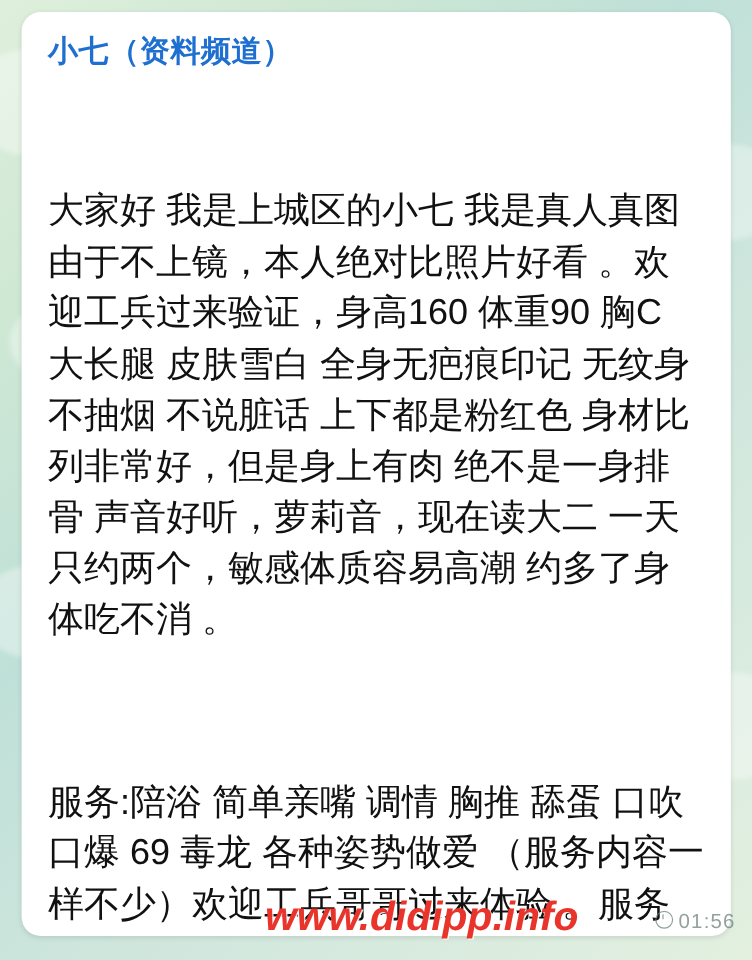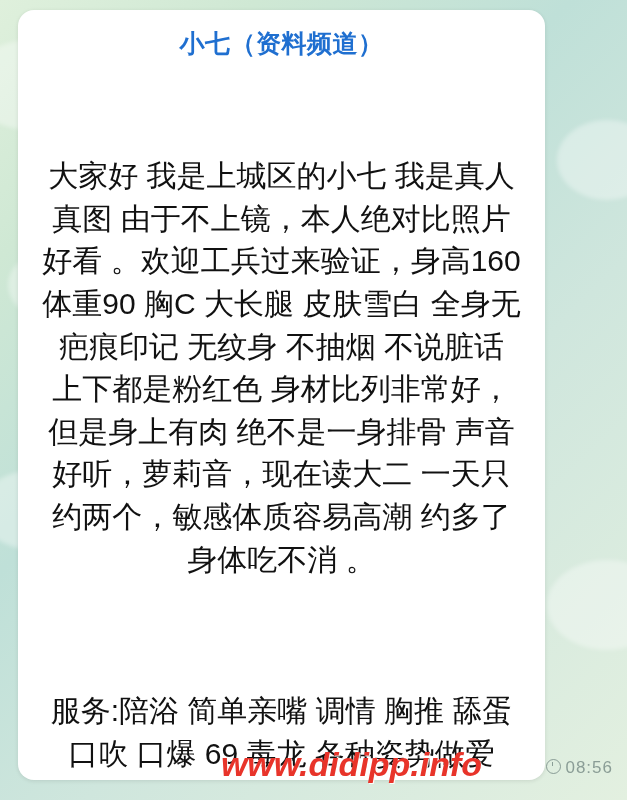--- a/index.html
+++ b/index.html
@@ -30,27 +30,26 @@
   .bg-blob.b1 { width: 120px; height: 90px; left: -30px; top: 40px; }
   .bg-blob.b2 { width: 90px;  height: 70px; left: 8px;   top: 250px; }
   .bg-blob.b3 { width: 110px; height: 80px; left: -20px; top: 470px; }
   .bg-blob.b4 { width: 100px; height: 80px; right: -30px; top: 120px; }
   .bg-blob.b5 { width: 120px; height: 90px; right: -40px; top: 560px; }
 
   .card {
     position: absolute;
     left: 18px;
     top: 10px;
-    width: 527px;
+    width: 591px;
     height: 770px;
     background: #ffffff;
     border-radius: 16px;
     box-shadow: 0 1px 4px rgba(0,0,0,0.10);
     overflow: hidden;
-    text-align: center;
   }
   .card-inner {
     padding: 18px 22px 0 22px;
   }
   .post-title {
     font-size: 25px;
     font-weight: bold;
     color: #1f6fd0;
     letter-spacing: 0.5px;
     line-height: 1.2;
@@ -151,16 +150,16 @@
         <p class="post-para">大家好 我是上城区的小七 我是真人真图 由于不上镜，本人绝对比照片好看 。欢迎工兵过来验证，身高160 体重90 胸C 大长腿 皮肤雪白 全身无疤痕印记 无纹身 不抽烟 不说脏话 上下都是粉红色 身材比列非常好，但是身上有肉 绝不是一身排骨 声音好听，萝莉音，现在读大二 一天只约两个，敏感体质容易高潮 约多了身体吃不消 。</p>
         <p class="post-para">服务:陪浴 简单亲嘴 调情 胸推 舔蛋 口吹 口爆 69 毒龙 各种姿势做爱 （服务内容一样不少）欢迎工兵哥哥过来体验 。服务期间绝不弄虚作假，偷懒玩手机 。</p>
         
       </div>
 
     </div>
   </div>
 
   <div class="wm-center">www.didipp.info</div>
   <div class="wm-time">
-    <span class="clock-icon"></span><span>08:56</span>
+    <span class="clock-icon"></span><span>01:56</span>
   </div>
 
 </div>
 
 </body></html>

